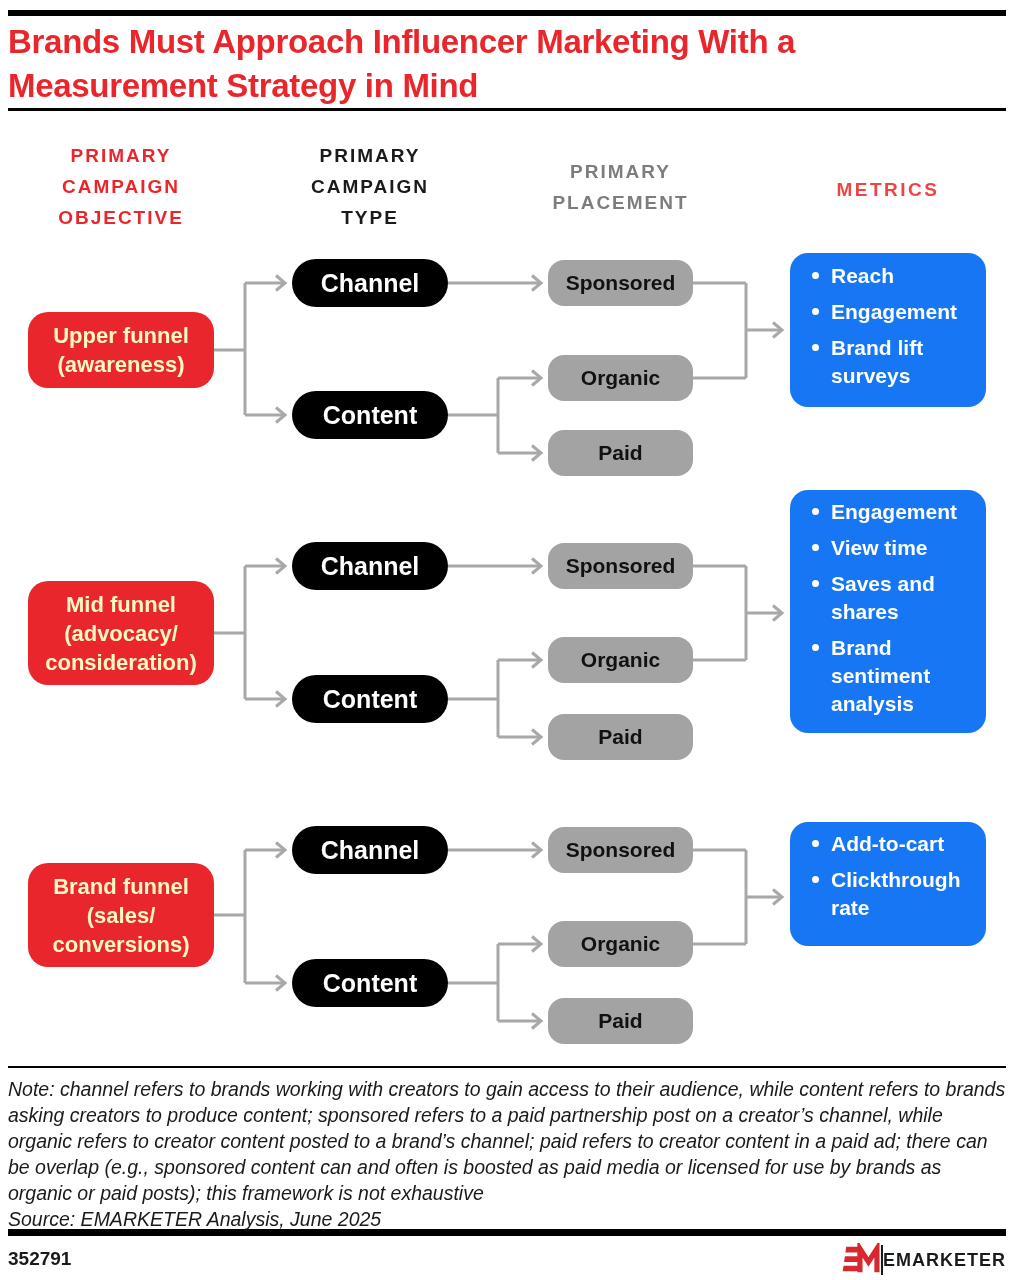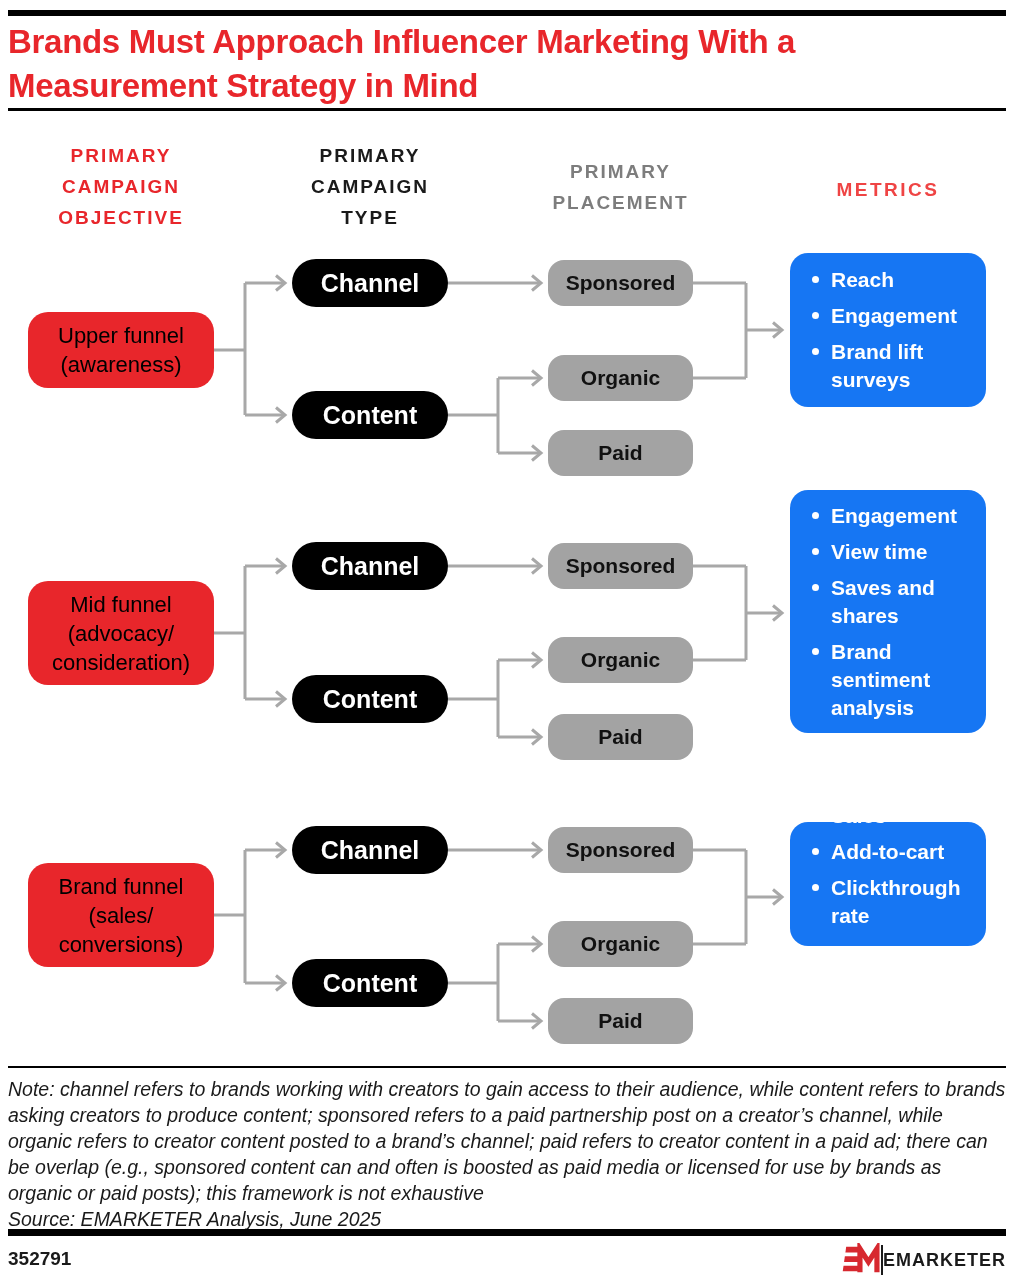--- a/index.html
+++ b/index.html
@@ -24,34 +24,34 @@
   .colhead.type{left:292px;top:140px;width:156px;color:#1a1a1a;}
   .colhead.place{left:548px;top:156px;width:145px;color:#7d7d7d;}
   .colhead.metrics{left:790px;top:174px;width:196px;color:#ef4444;letter-spacing:2.5px;}
   
   .node{
     position:absolute;display:flex;align-items:center;justify-content:center;
     text-align:center;box-sizing:border-box;
   }
   .node.red{
     left:28px;width:186px;background:#e8262b;border-radius:20px;
-    color:#000000;font-size:22px;font-weight:normal;line-height:29px;
+    color:#fef9c3;font-size:22px;font-weight:bold;line-height:29px;
   }
   .node.black{
     left:292px;width:156px;height:48px;background:#000;border-radius:24px;
     color:#fff;font-size:25px;font-weight:bold;
   }
   .node.gray{
     left:548px;width:145px;height:46px;background:#a3a3a3;border-radius:16px;
     color:#111;font-size:21px;font-weight:bold;
   }
   .node.blue{
     left:790px;width:196px;background:#1676f3;border-radius:18px;
     flex-direction:column;align-items:stretch;justify-content:center;
-    padding:16px 12px 16px 22px;gap:8px;
+    padding:16px 12px 24px 22px;gap:8px;
   }
   .metric-item{display:flex;align-items:flex-start;color:#fff;}
   .metric-dot{
     width:7px;height:7px;border-radius:50%;background:#fff;
     margin:10px 12px 0 0;flex:0 0 auto;
   }
   .metric-text{
     font-size:21px;font-weight:600;line-height:28px;text-align:left;white-space:pre-line;
   }
   

